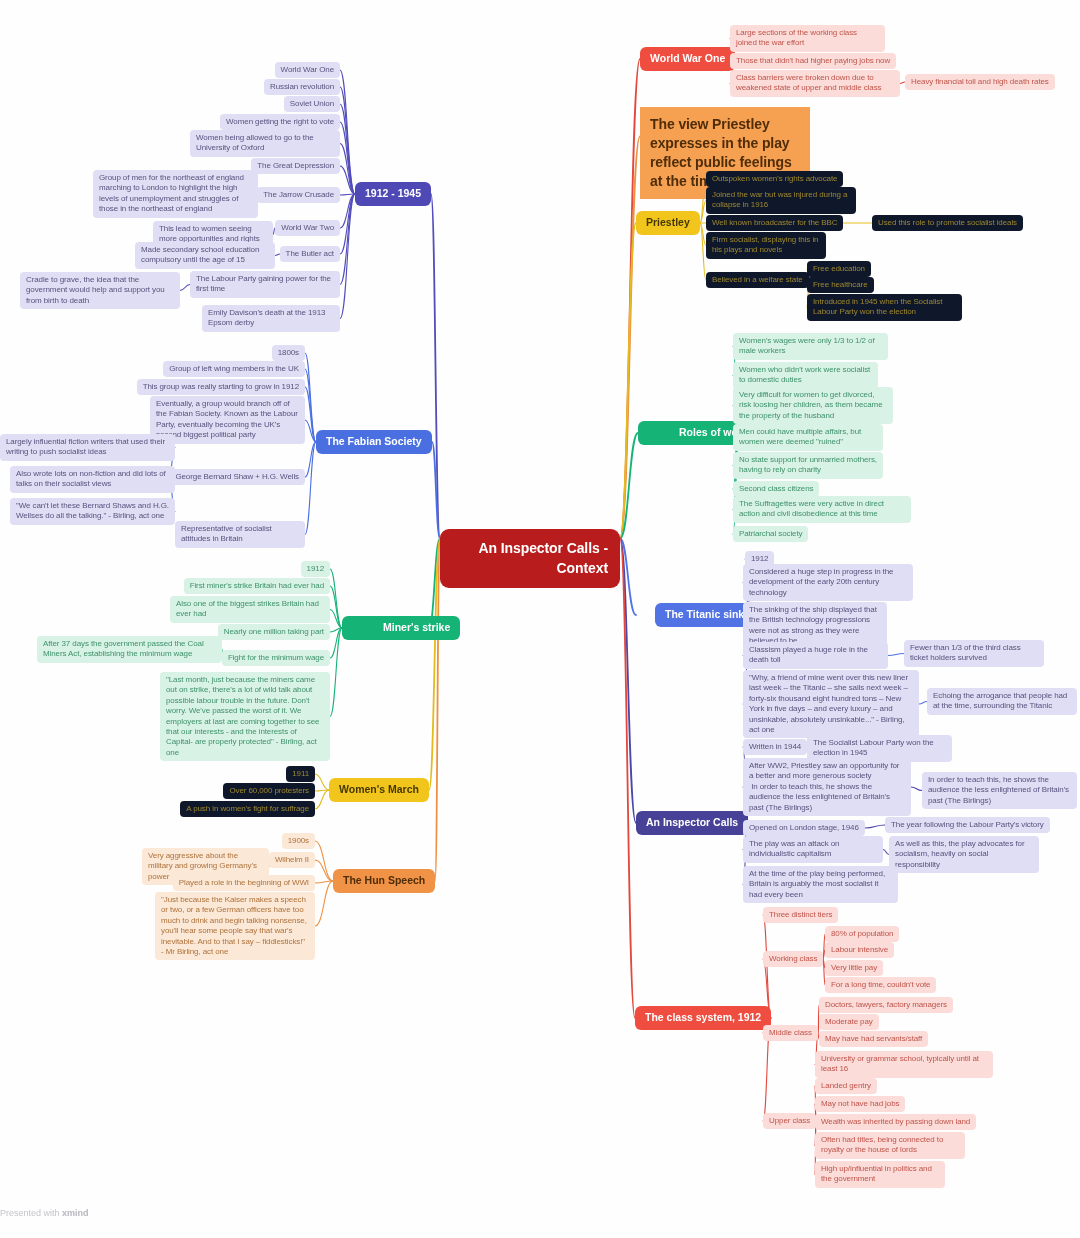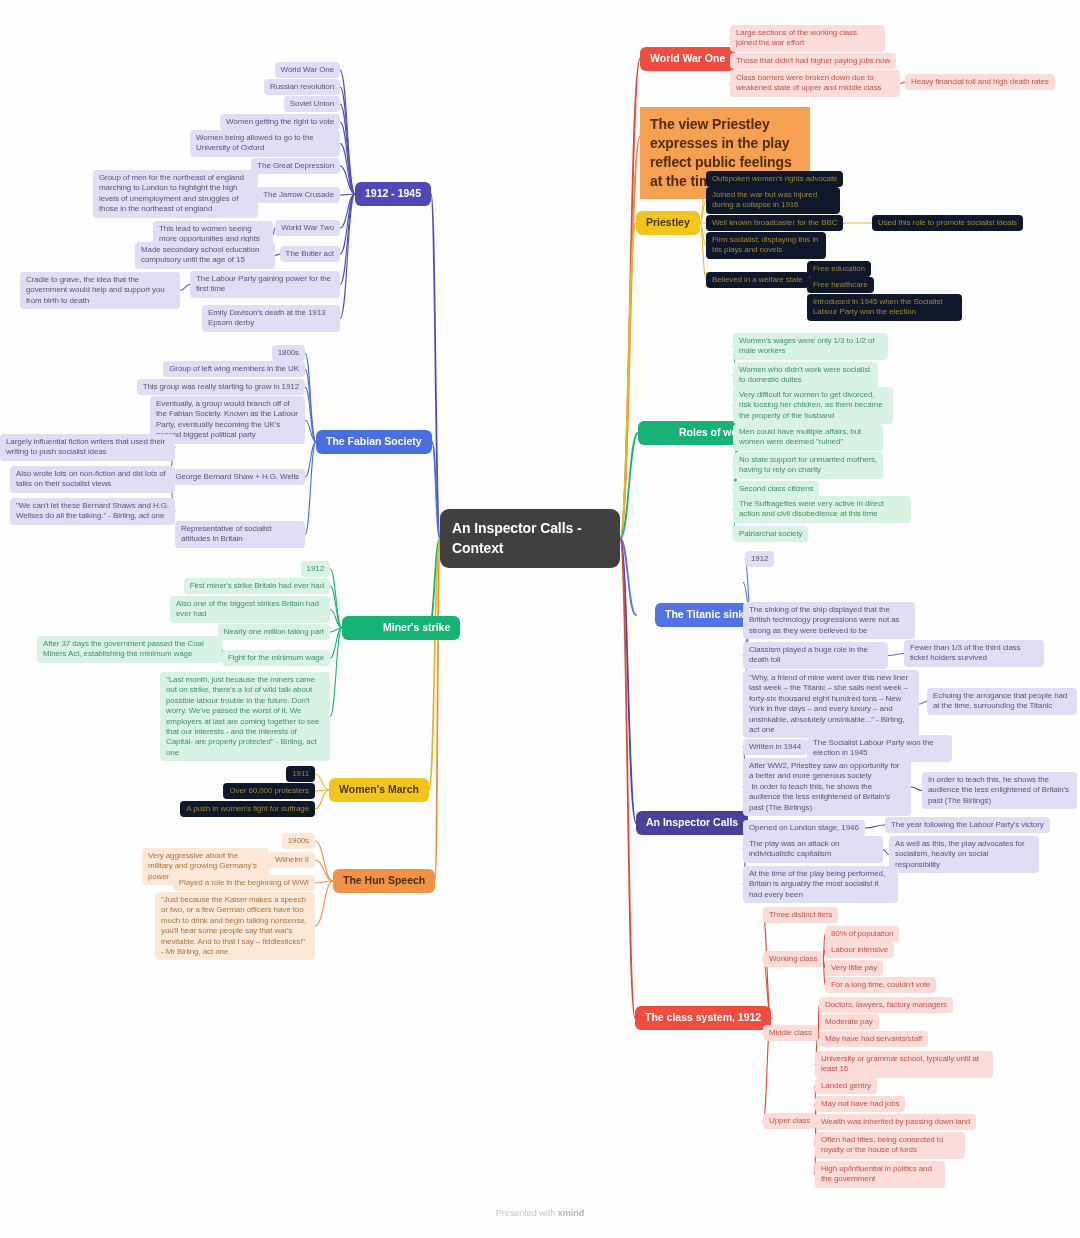--- a/index.html
+++ b/index.html
@@ -19,23 +19,23 @@
   .t-indigo{background:#4e49b4;}
   .t-royal{background:#4a6fe0;}
   .t-green{background:#16b377;padding-left:41px;}
   .t-blue{background:#5173e3;margin-left:19px;}
   .t-deep{background:#474297;}
   .t-red{background:#ef4d3f;}
   .t-gold{background:#f2c51d;color:#453800;}
   .t-orange{background:#f09347;color:#4f2d08;}
   .t-note{background:#f6a052;color:#4f2d08;font-size:14px;font-weight:700;
           padding:8px 10px;border-radius:0;line-height:1.35;}
-  #central{background:#404040;color:#fff;font-size:14px;font-weight:700;text-align:left;
-           border-radius:9px;padding:10px 12px;line-height:1.4;}
-  #footer{position:absolute;left:0;right:0;top:1208px;text-align:center;font-size:9px;color:#c4c4ca;}
+  #central{background:#b91c1c;color:#fff;font-size:14px;font-weight:700;text-align:right;
+           border-radius:9px;padding:10px 12px;line-height:1.4;margin-top:20px;}
+  #footer{position:absolute;left:0;right:0;top:1208px;text-align:left;font-size:9px;color:#c4c4ca;}
   #footer b{color:#b6b6bd;}
 </style>
 </head>
 <body>
 
 <div id="map">
   <svg id="links" width="1080" height="1238">
       <path d="M440,538.5 C435.5,538.5 435.5,194 431,194" fill="none" stroke="#534dbb" stroke-width="1.8" stroke-linecap="round"></path>
       <path d="M355,194 C347.5,194 347.5,70 340,70" fill="none" stroke="#534dbb" stroke-width="1.1" stroke-linecap="round"></path>
       <path d="M355,194 C347.5,194 347.5,87 340,87" fill="none" stroke="#534dbb" stroke-width="1.1" stroke-linecap="round"></path>
@@ -197,42 +197,43 @@
   <div class="node topic t-red nw" id="n-ww1" style="left:640px;top:47px">World War One</div>
   <div class="node c-pink" id="n-ww1-0" style="left:730px;top:25px;width:155px">Large sections of the working class joined the war effort</div>
   <div class="node c-pink nw" id="n-ww1-1" style="left:730px;top:53px">Those that didn't had higher paying jobs now</div>
   <div class="node c-pink" id="n-ww1-2" style="left:730px;top:70px;width:170px">Class barriers were broken down due to weakened state of upper and middle class</div>
   <div class="node c-pink nw" id="n-ww1-2n" style="left:905px;top:74px">Heavy financial toll and high death rates</div>
 
   <div class="node t-note" id="n-note" style="left:640px;top:107px;width:170px">The view Priestley expresses in the play reflect public feelings at the time</div>
 
   <div class="node topic t-gold nw" id="n-priestley" style="left:636px;top:211px">Priestley</div>
   <div class="node c-yellow nw" id="n-priestley-0" style="left:706px;top:171px">Outspoken women's rights advocate</div>
-  <div class="node c-yellow" id="n-priestley-1" style="left:706px;top:187px;width:134px">Joined the war but was injured during a collapse in 1916</div>
+  <div class="node c-yellow" id="n-priestley-1" style="left:706px;top:187px;width:150px">Joined the war but was injured during a collapse in 1916</div>
   <div class="node c-yellow nw" id="n-priestley-2" style="left:706px;top:215px">Well known broadcaster for the BBC</div>
   <div class="node c-yellow nw" id="n-priestley-2n" style="left:872px;top:215px">Used this role to promote socialist ideals</div>
   <div class="node c-yellow" id="n-priestley-3" style="left:706px;top:232px;width:120px">Firm socialist, displaying this in his plays and novels</div>
   <div class="node c-yellow nw" id="n-priestley-4" style="left:706px;top:272px">Believed in a welfare state</div>
   <div class="node c-yellow nw" id="n-priestley-4-0" style="left:807px;top:261px">Free education</div>
   <div class="node c-yellow nw" id="n-priestley-4-1" style="left:807px;top:277px">Free healthcare</div>
   <div class="node c-yellow" id="n-priestley-4-2" style="left:807px;top:294px;width:155px">Introduced in 1945 when the Socialist Labour Party won the election</div>
 
   <div class="node topic t-green nw" id="n-roles" style="left:638px;top:421px">Roles of women</div>
   <div class="node c-green" id="n-roles-0" style="left:733px;top:333px;width:155px">Women's wages were only 1/3 to 1/2 of male workers</div>
   <div class="node c-green" id="n-roles-1" style="left:733px;top:362px;width:145px">Women who didn't work were socialist to domestic duties</div>
   <div class="node c-green" id="n-roles-2" style="left:733px;top:387px;width:160px">Very difficult for women to get divorced, risk loosing her children, as them became the property of the husband</div>
   <div class="node c-green" id="n-roles-3" style="left:733px;top:424px;width:150px">Men could have multiple affairs, but women were deemed "ruined"</div>
   <div class="node c-green" id="n-roles-4" style="left:733px;top:452px;width:150px">No state support for unmarried mothers, having to rely on charity</div>
   <div class="node c-green nw" id="n-roles-5" style="left:733px;top:481px">Second class citizens</div>
   <div class="node c-green" id="n-roles-6" style="left:733px;top:496px;width:178px">The Suffragettes were very active in direct action and civil disobedience at this time</div>
   <div class="node c-green nw" id="n-roles-7" style="left:733px;top:526px">Patriarchal society</div>
 
   <div class="node topic t-blue nw" id="n-titanic" style="left:636px;top:603px">The Titanic sinking</div>
   <div class="node c-lav nw" id="n-titanic-0" style="left:745px;top:551px">1912</div>
-  <div class="node c-lav" id="n-titanic-2" style="left:743px;top:602px;width:172px">The sinking of the ship displayed that the British technology progressions were not as strong as they were believed to be</div>
+  <div class="node c-lav" id="n-titanic-1" style="left:743px;top:564px;width:170px">Considered a huge step in progress in the development of the early 20th century technology</div>
+  <div class="node c-lav" id="n-titanic-2" style="left:743px;top:602px;width:144px">The sinking of the ship displayed that the British technology progressions were not as strong as they were believed to be</div>
   <div class="node c-lav" id="n-titanic-3" style="left:743px;top:642px;width:145px">Classism played a huge role in the death toll</div>
   <div class="node c-lav" id="n-titanic-3n" style="left:904px;top:640px;width:140px">Fewer than 1/3 of the third class ticket holders survived</div>
   <div class="node c-lav" id="n-titanic-4" style="left:743px;top:670px;width:176px">"Why, a friend of mine went over this new liner last week – the Titanic – she sails next week – forty-six thousand eight hundred tons – New York in five days – and every luxury – and unsinkable, absolutely unsinkable..." - Birling, act one</div>
   <div class="node c-lav" id="n-titanic-4n" style="left:927px;top:688px;width:150px">Echoing the arrogance that people had at the time, surrounding the Titanic</div>
 
   <div class="node topic t-deep nw" id="n-inspector" style="left:636px;top:811px">An Inspector Calls</div>
   <div class="node c-lav nw" id="n-inspector-0" style="left:743px;top:739px">Written in 1944</div>
   <div class="node c-lav" id="n-inspector-0n" style="left:807px;top:735px;width:145px">The Socialist Labour Party won the election in 1945</div>
   <div class="node c-lav pre" id="n-inspector-1" style="left:743px;top:758px;width:168px">After WW2, Priestley saw an opportunity for a better and more generous society
  In order to teach this, he shows the audience the less enlightened of Britain's past (The Birlings)</div>

